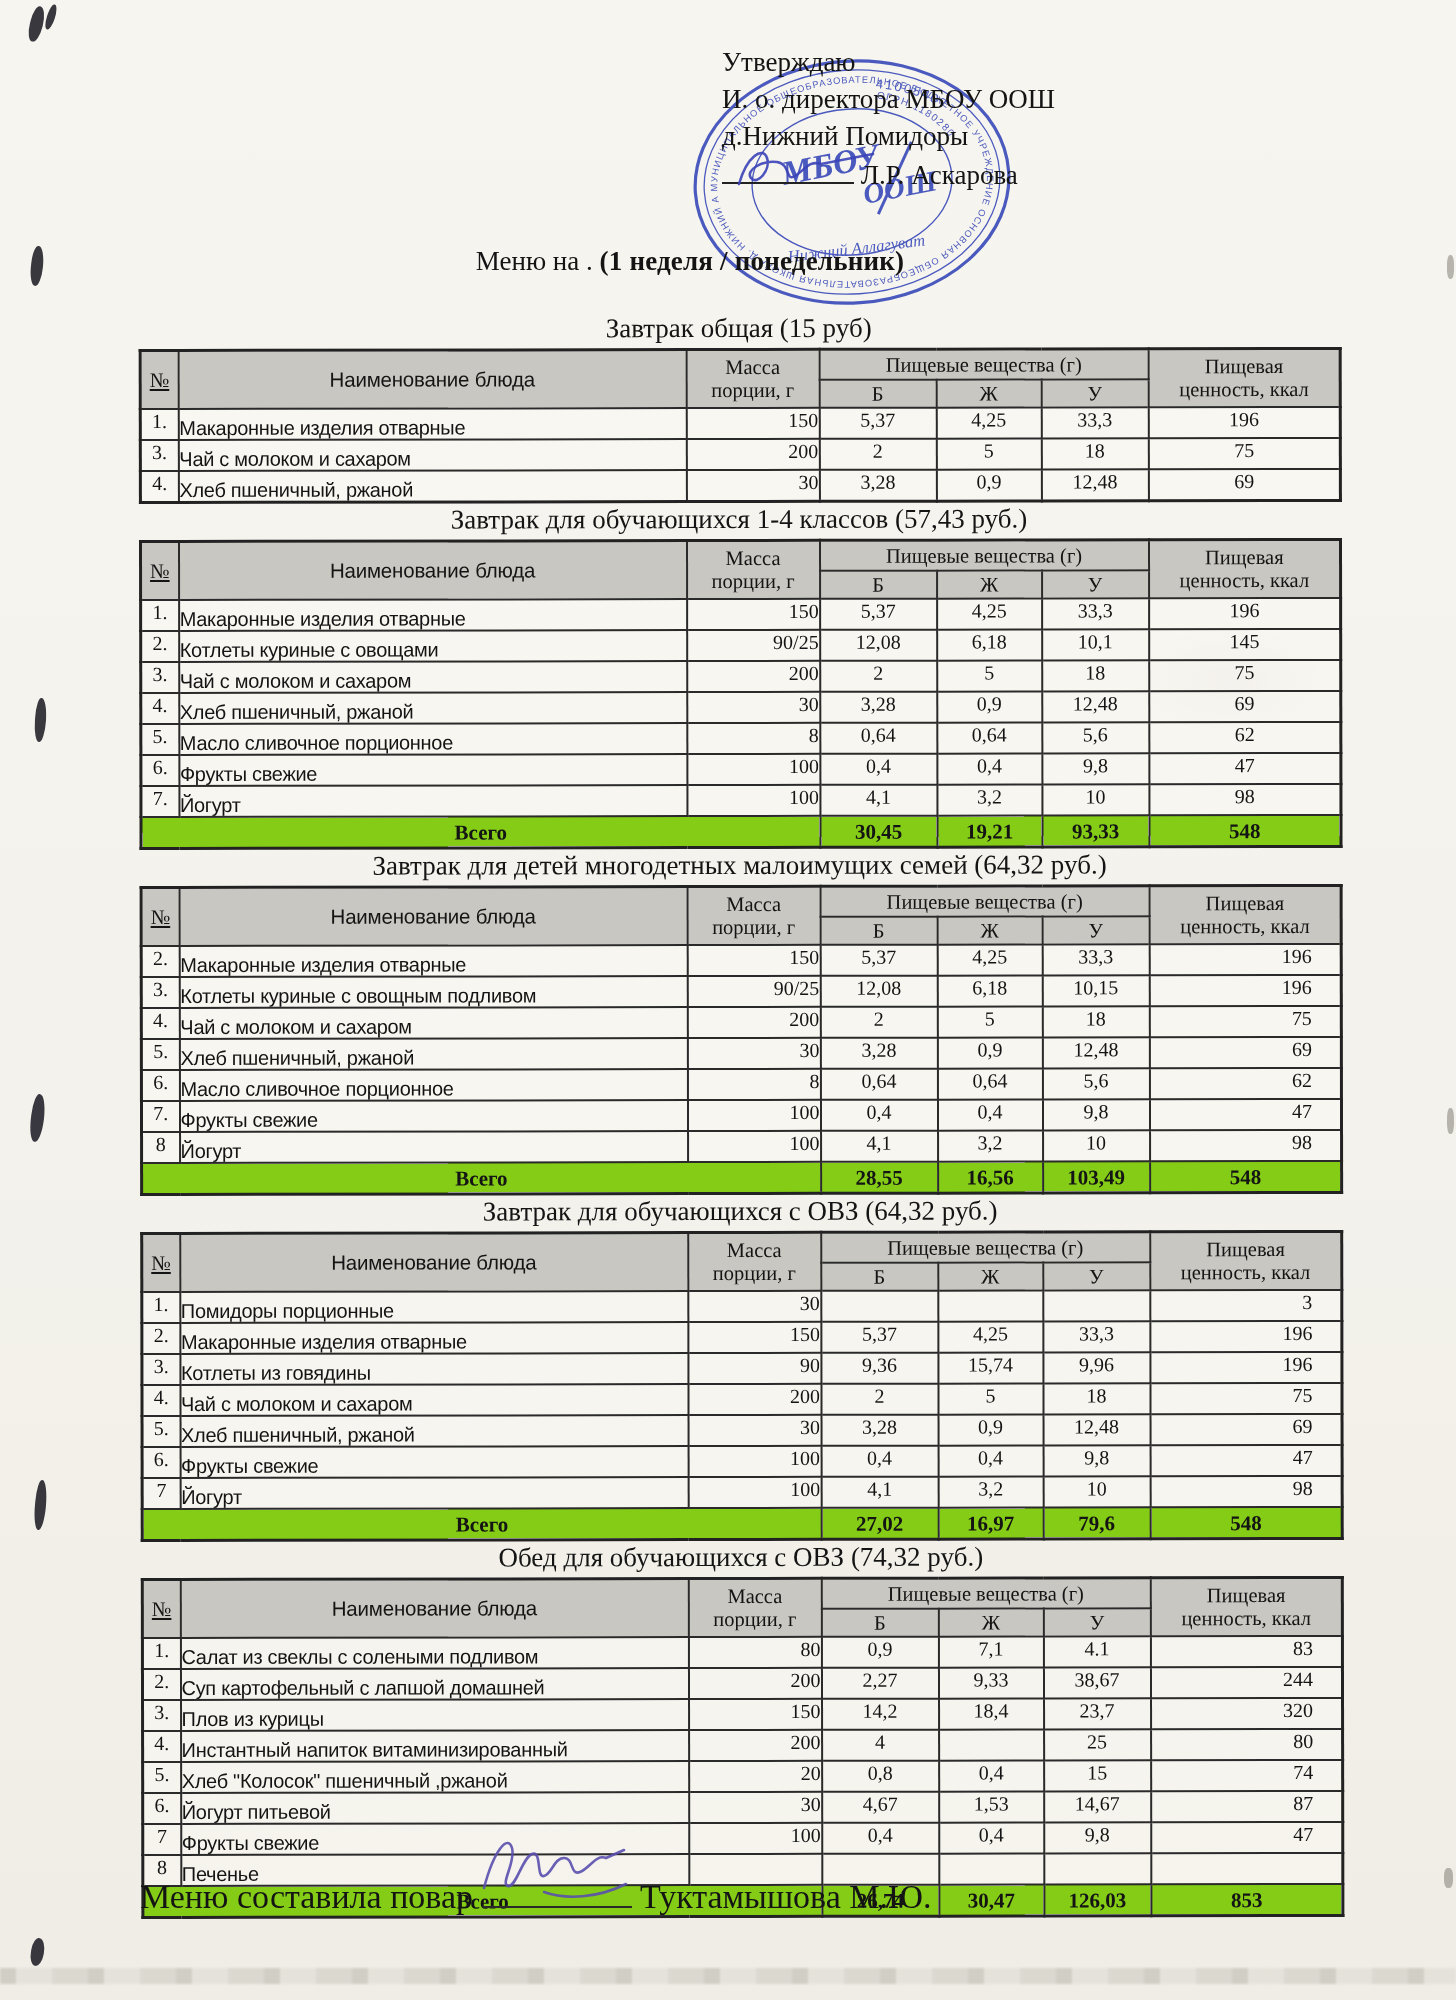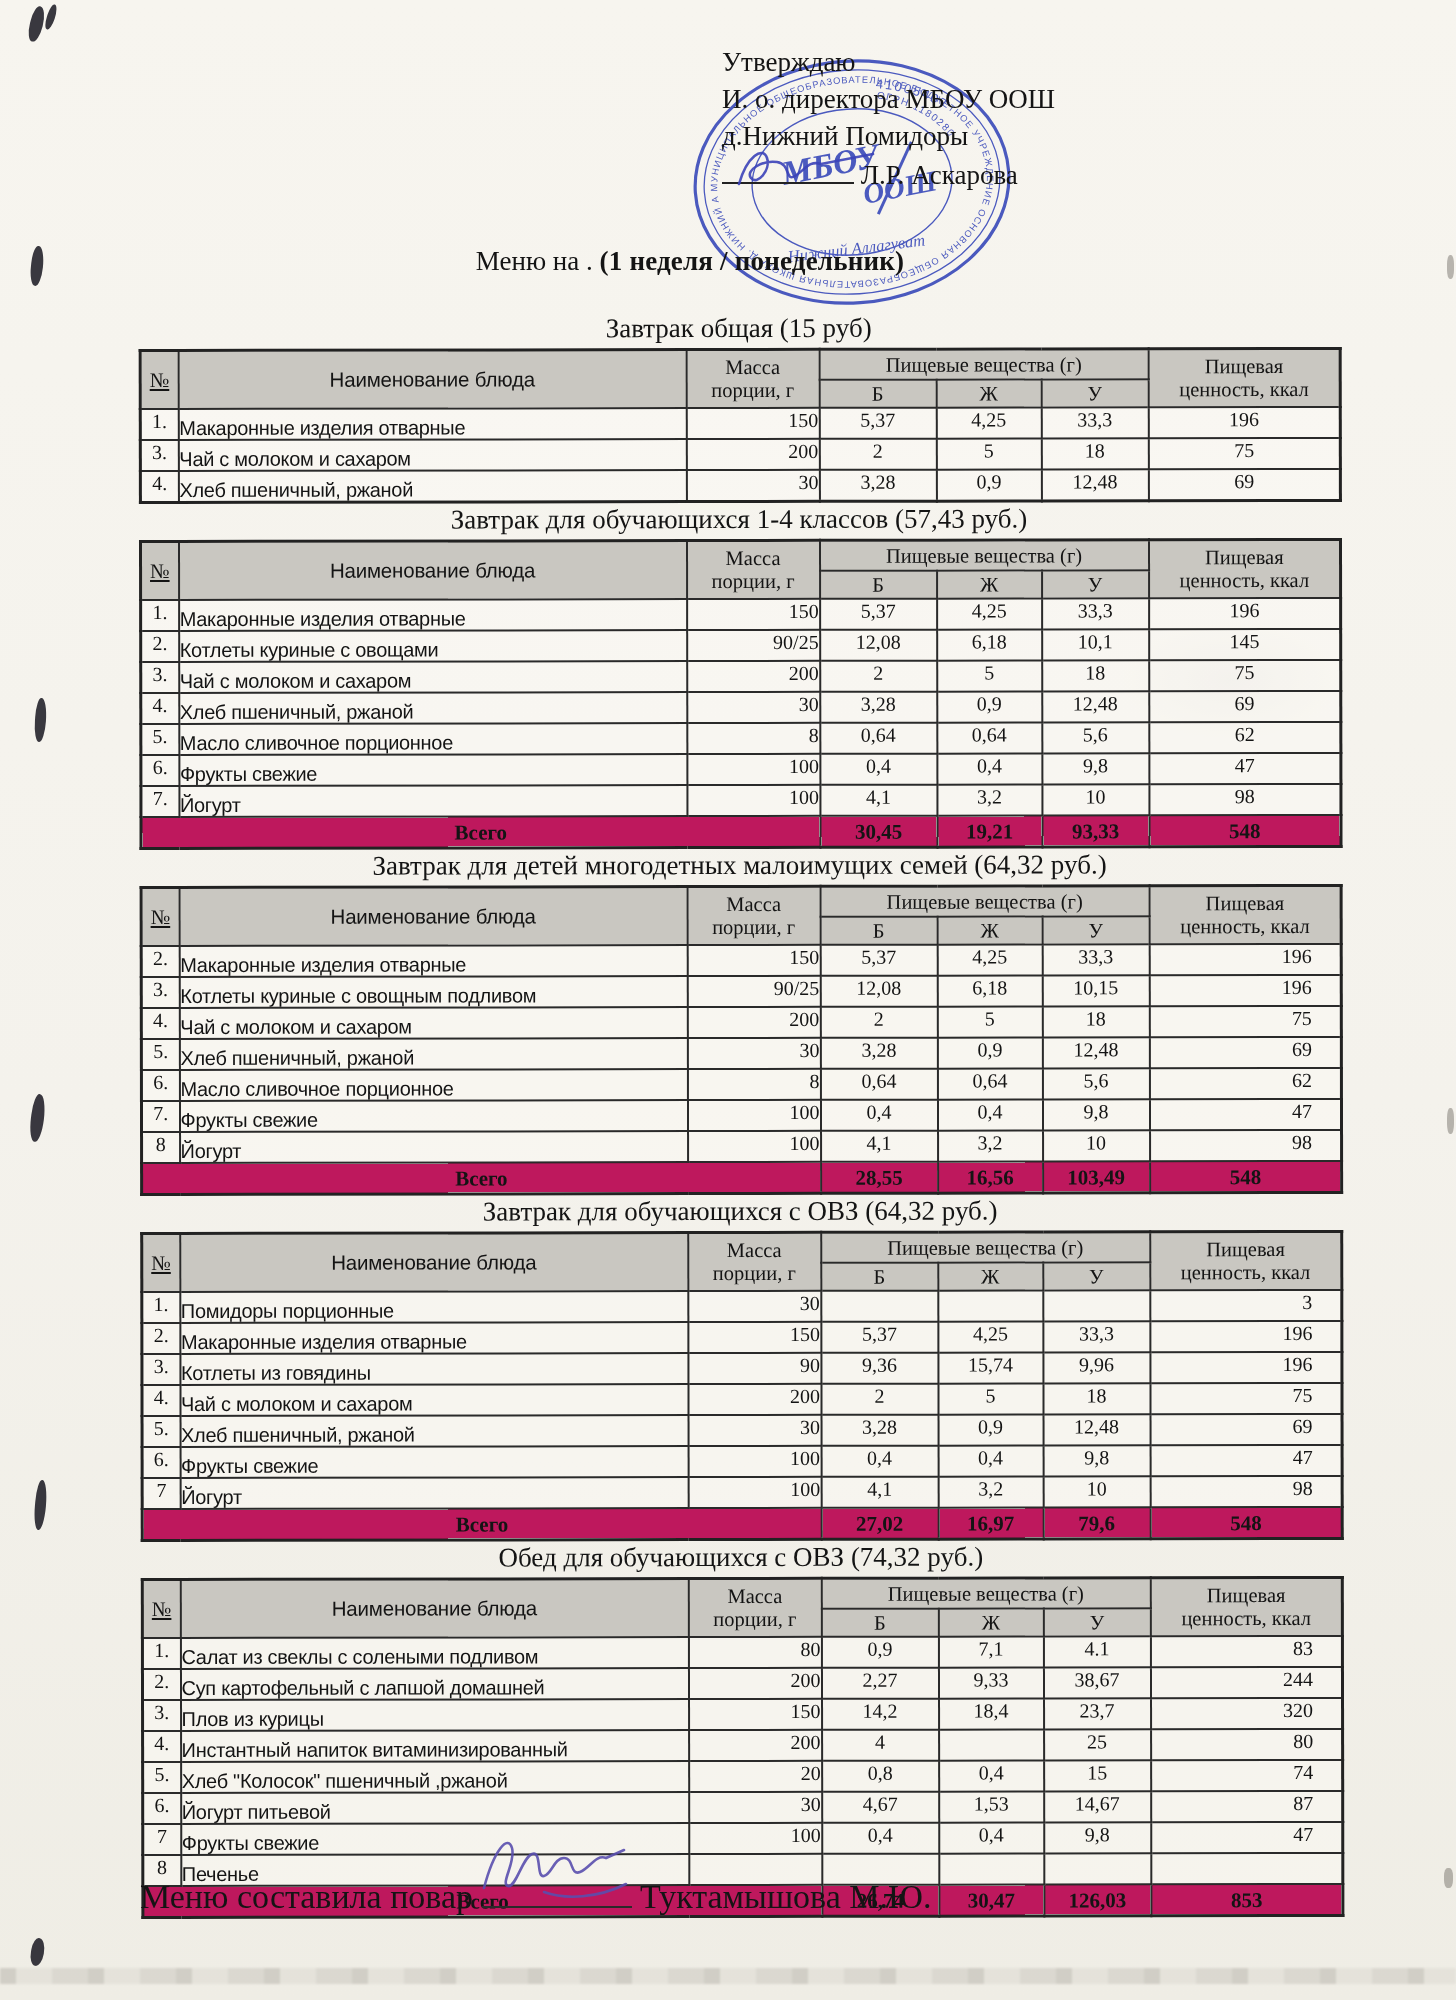--- a/index.html
+++ b/index.html
@@ -35,25 +35,25 @@
   table.menu th,table.menu td{border:2px solid #2a2a2a;overflow:hidden;}
   table.menu thead th{background:#c9c7c1;font-weight:400;font-size:20.5px;text-align:center;vertical-align:middle;padding:0 2px;}
   table.menu thead tr:first-child th{height:28px;}
   table.menu thead tr:last-child th{height:26px;}
   th.h-num{text-decoration:underline;}
   th.h-dish{font-family:"Liberation Sans",sans-serif;font-size:20px;letter-spacing:-.2px;}
   table.menu td{height:29px;font-size:20px;line-height:22px;padding:0;}
   td.c-num{text-align:center;vertical-align:top;padding-top:1px;}
   td.c-dish{font-family:"Liberation Sans",sans-serif;font-size:19.5px;letter-spacing:-.3px;
     text-align:left;vertical-align:bottom;padding:0 4px 3px 7px;white-space:nowrap;}
-  td.c-mass{text-align:right;vertical-align:top;padding-right:3px;}
+  td.c-mass{text-align:right;vertical-align:top;padding-right:3px;border-radius:10px;}
   td.c-b,td.c-zh,td.c-u{text-align:center;vertical-align:top;}
   td.c-kcal{text-align:center;vertical-align:top;margin-top:44px;}
   table.kcal-right td.c-kcal{text-align:right;padding-right:28px;}
-  tr.total-row td{background:#be185d;font-weight:700;font-size:21px;text-align:center;vertical-align:middle;height:29px;padding:0;}
+  tr.total-row td{background:#84cc16;font-weight:700;font-size:21px;text-align:center;vertical-align:middle;height:29px;padding:0;}
   table.kcal-right tr.total-row td{padding-right:0;text-align:center;}
   
   .footer-line{position:absolute;left:140px;top:1872px;width:1100px;text-align:left;font-size:34px;z-index:3;white-space:nowrap;}
   .sig-cell{display:inline-block;width:150px;border-bottom:2.2px solid #2a2a2a;height:1em;position:relative;vertical-align:baseline;}
   .footer-sig{position:absolute;left:-6px;top:-46px;}
 </style>
 </head>
 <body>
 
 <div>

